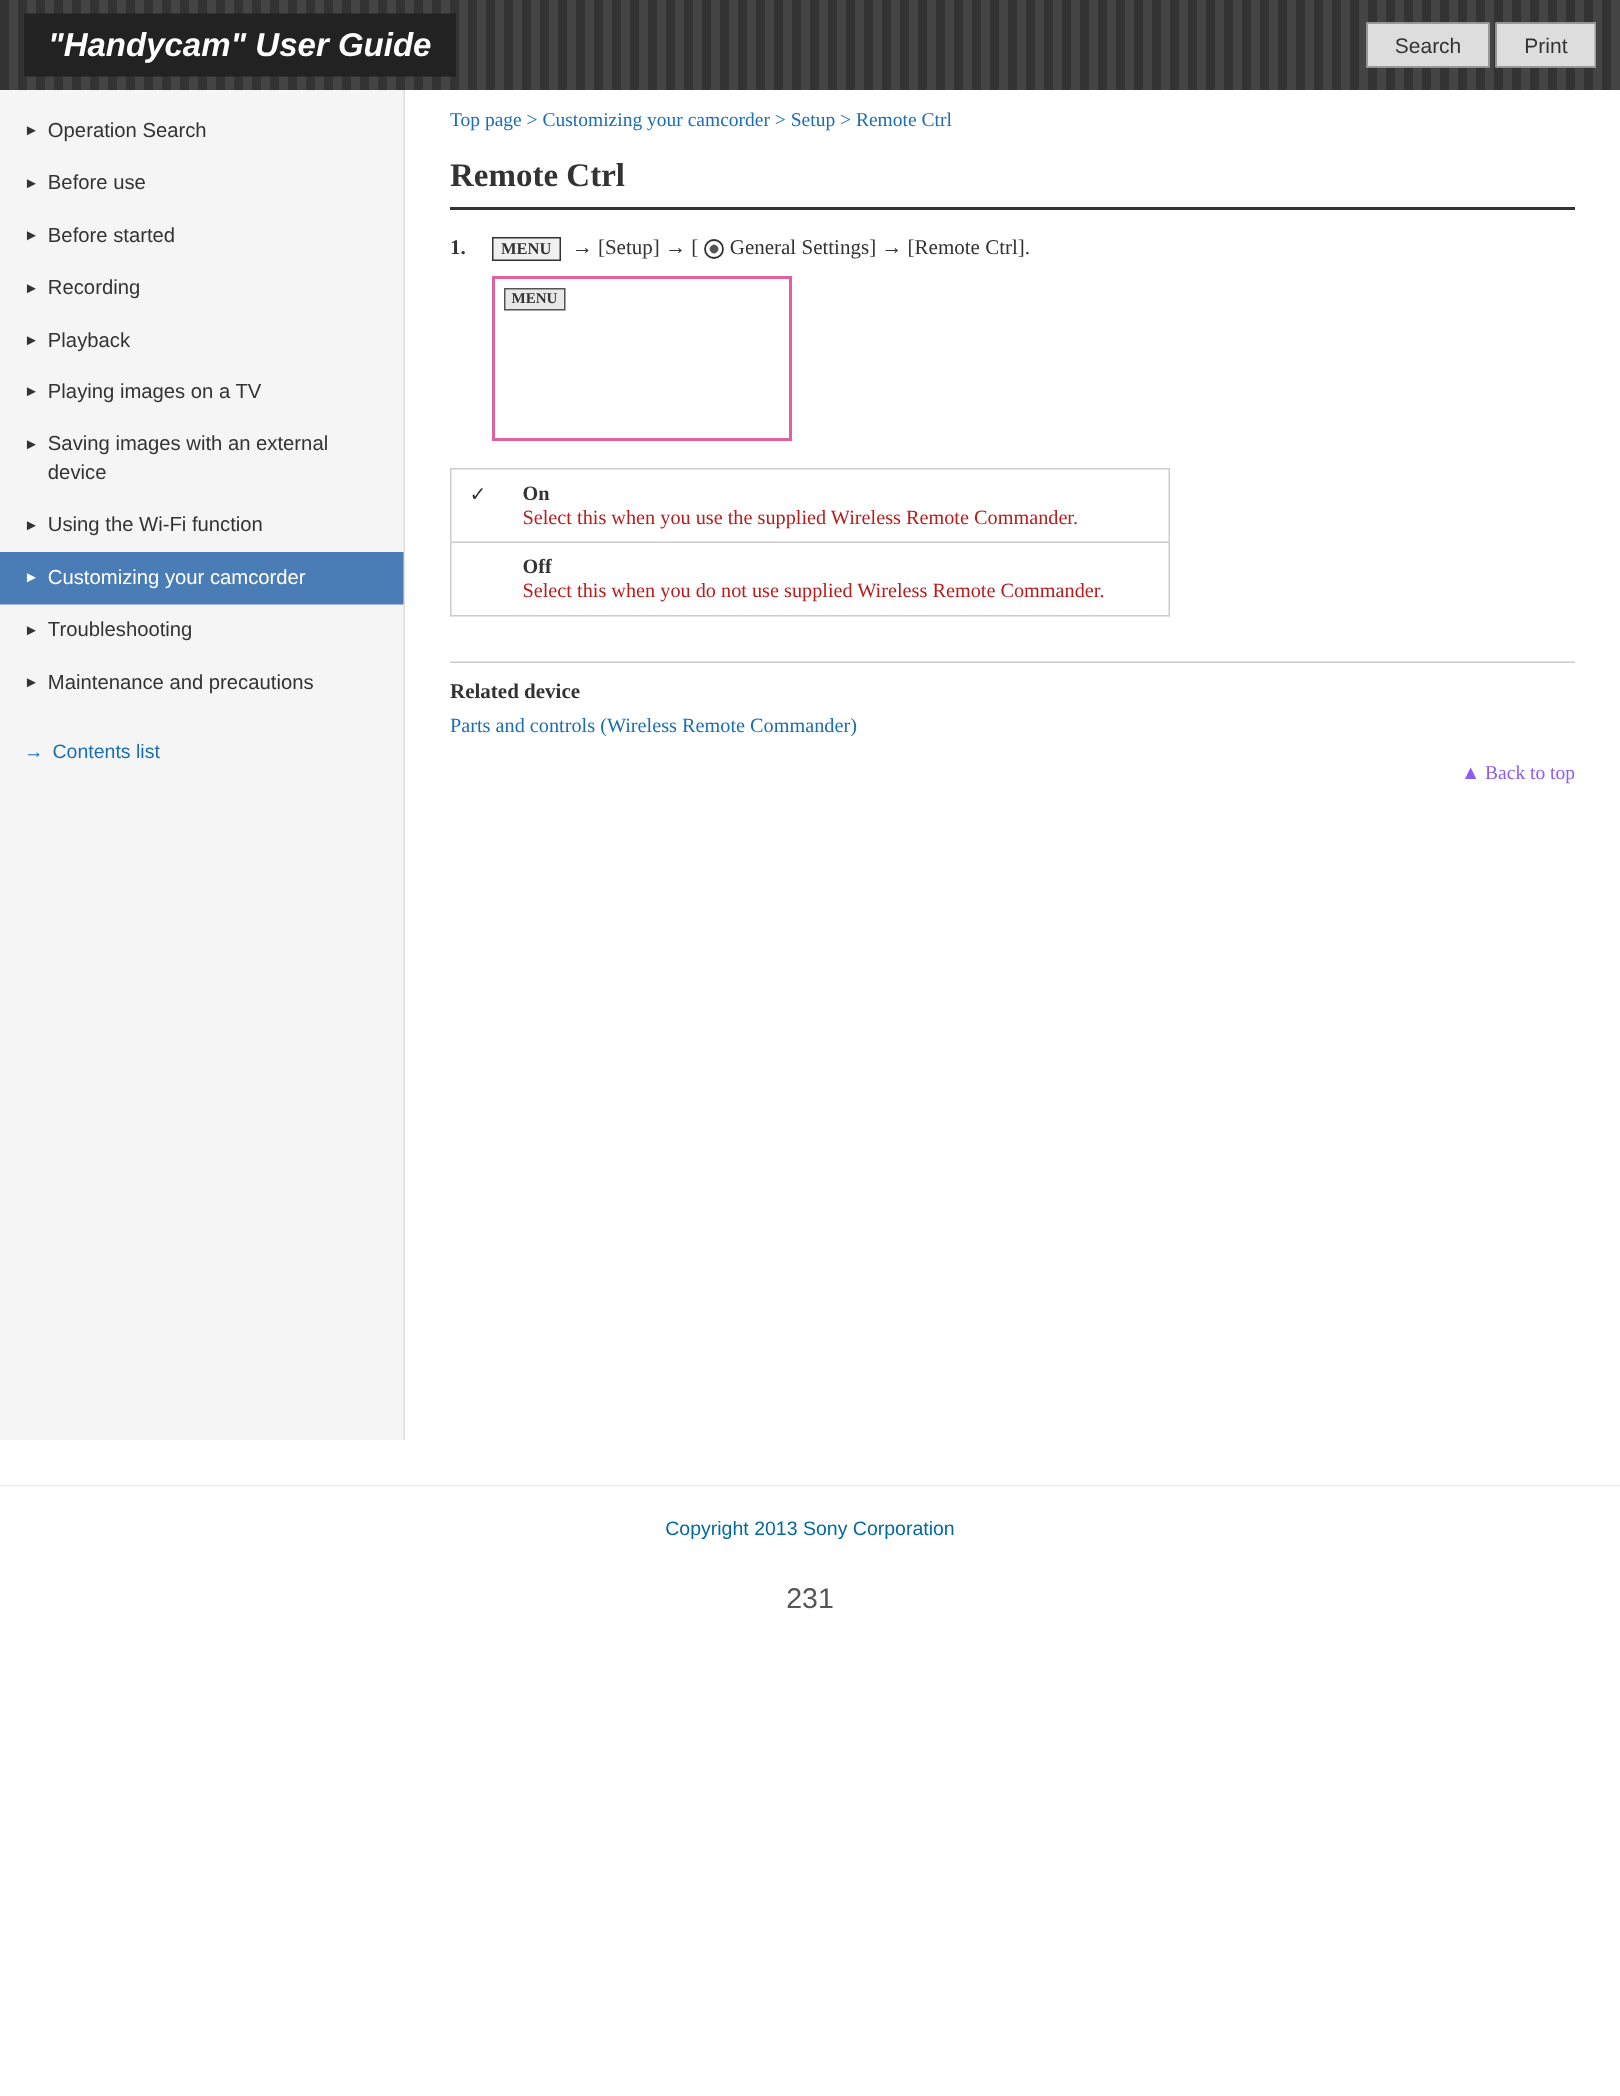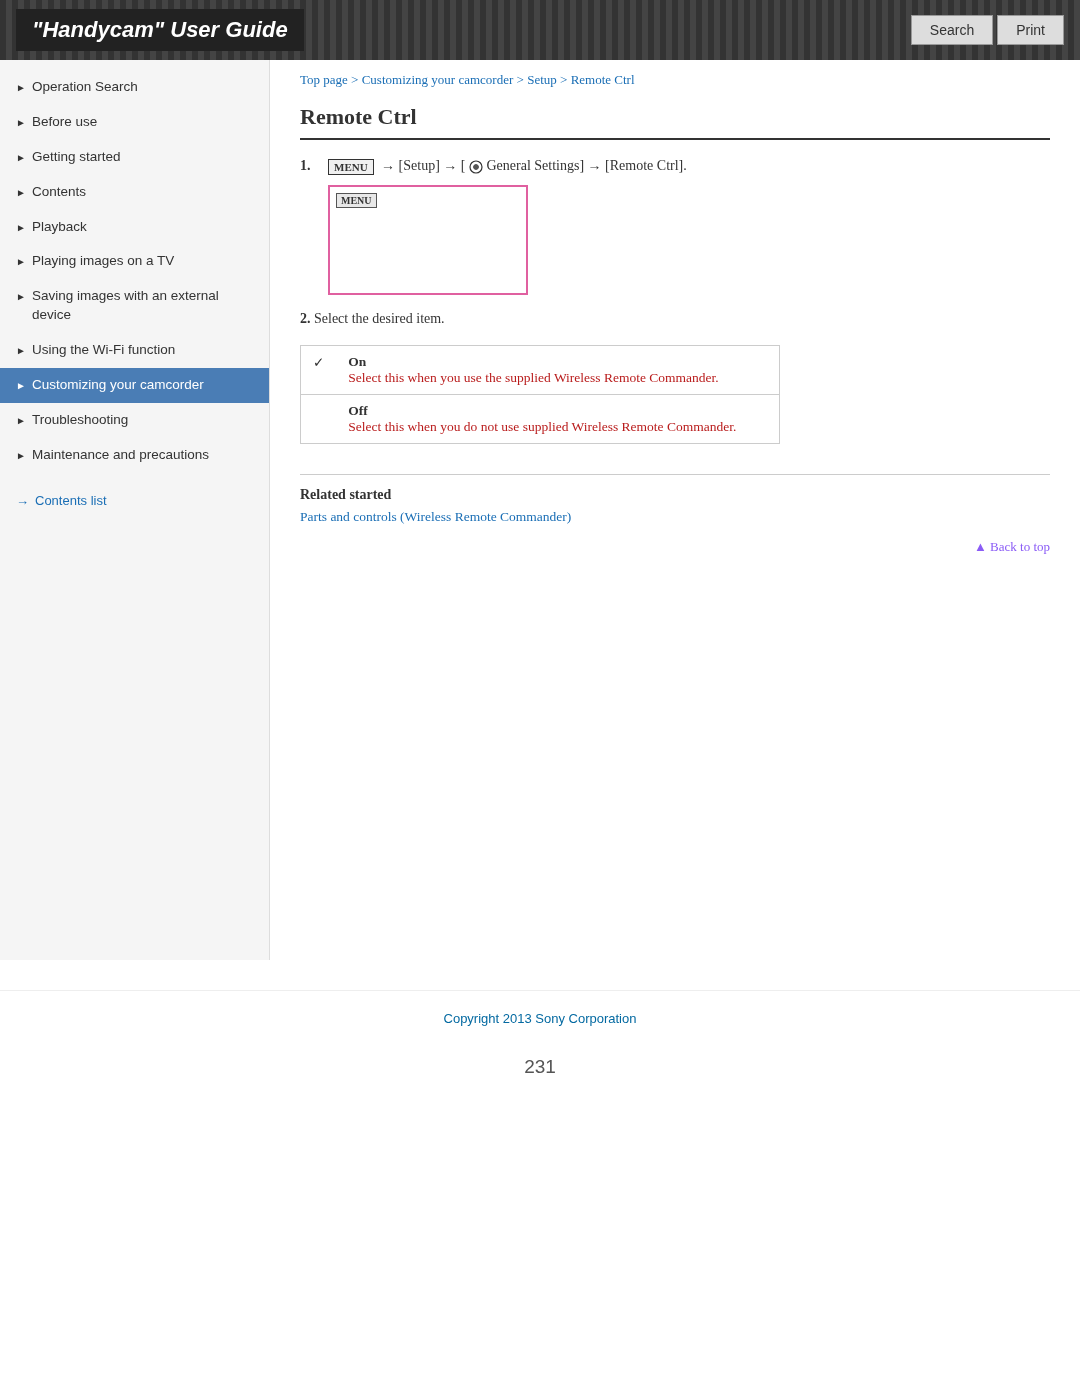--- a/index.html
+++ b/index.html
@@ -245,25 +245,25 @@
     <div class="sidebar-item">
       <span class="arrow">►</span>
       <span>Operation Search</span>
     </div>
     <div class="sidebar-item">
       <span class="arrow">►</span>
       <span>Before use</span>
     </div>
     <div class="sidebar-item">
       <span class="arrow">►</span>
-      <span>Getting started</span>
-    </div>
-    <div class="sidebar-item">
-      <span class="arrow">►</span>
-      <span>Contents</span>
+      <span>Before started</span>
+    </div>
+    <div class="sidebar-item">
+      <span class="arrow">►</span>
+      <span>Recording</span>
     </div>
     <div class="sidebar-item">
       <span class="arrow">►</span>
       <span>Playback</span>
     </div>
     <div class="sidebar-item">
       <span class="arrow">►</span>
       <span>Playing images on a TV</span>
     </div>
     <div class="sidebar-item">
@@ -320,24 +320,20 @@
           </svg>
           General Settings] → [Remote Ctrl].
         </span>
         
         <div class="menu-screenshot">
           <span class="menu-tag">MENU</span>
         </div>
       </div>
     </div>
 
-    <div class="step2">
-      <strong>2.</strong>
-      <span>Select the desired item.</span>
-    </div>
 
     <table class="options-table">
       <tbody>
         <tr>
           <td class="check-cell">✓</td>
           <td>
             <div class="option-title">On</div>
             <div class="option-desc">Select this when you use the supplied Wireless Remote Commander.</div>
           </td>
         </tr>
@@ -345,21 +341,21 @@
           <td class="check-cell"></td>
           <td>
             <div class="option-title">Off</div>
             <div class="option-desc">Select this when you do not use supplied Wireless Remote Commander.</div>
           </td>
         </tr>
       </tbody>
     </table>
 
     <div class="related-section">
-      <div class="related-title">Related started</div>
+      <div class="related-title">Related device</div>
       <a class="related-link">Parts and controls (Wireless Remote Commander)</a>
     </div>
 
     <div class="back-to-top">
       <a>▲ Back to top</a>
     </div>
 
   </div>
 </div>
 

